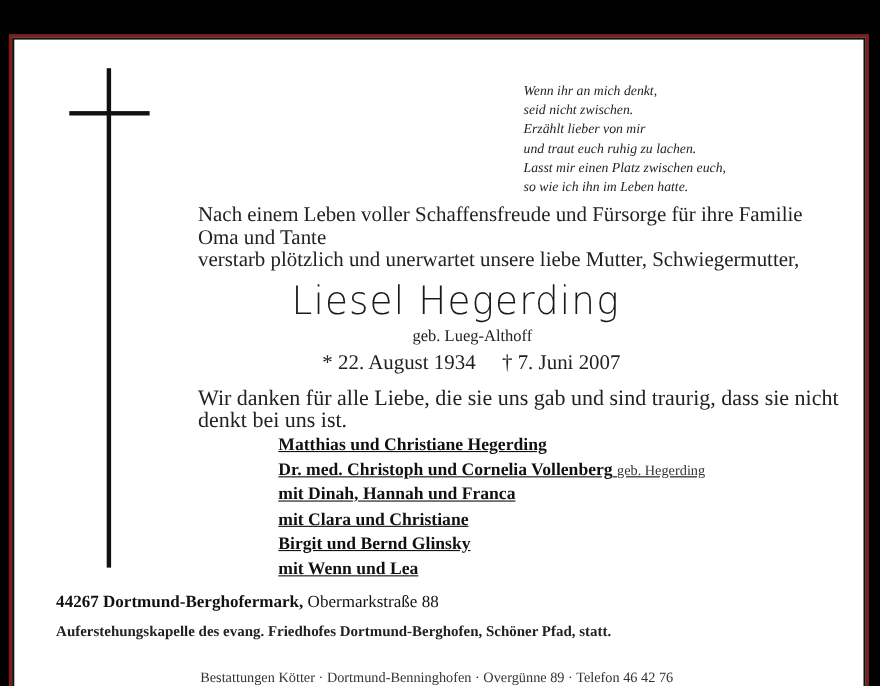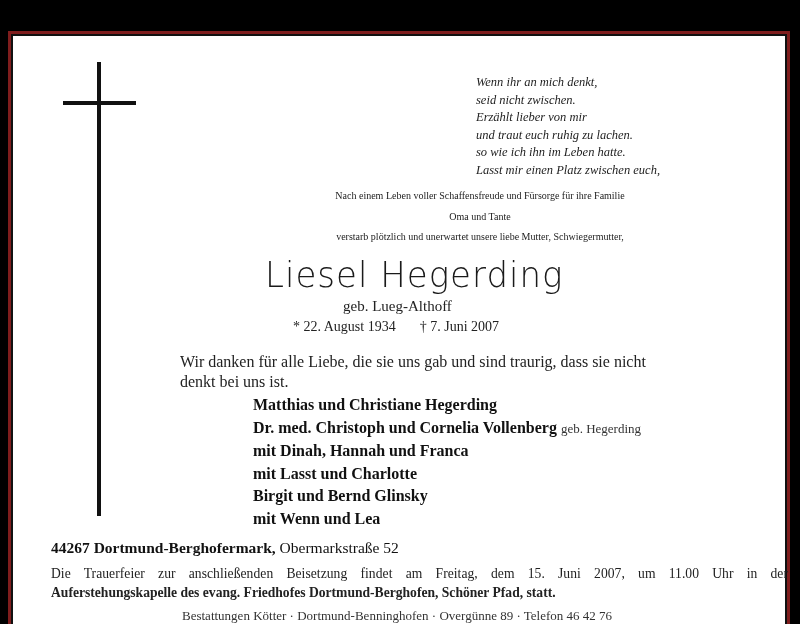--- a/index.html
+++ b/index.html
@@ -21,42 +21,42 @@
     }
     .cross-h {
       position: absolute; left: 50px; top: 65px; width: 73px; height: 4px; background: #111;
     }
     .poem {
       position: absolute; left: 463px; top: 38px; font-style: italic; font-size: 12.5px;
       line-height: 17.6px; color: #222; margin: 0;
     }
     .poem div { white-space: nowrap; }
     .intro {
-      position: absolute; left: 167px; top: 150px; width: 600px; font-size: 10px; line-height: 20.5px; color: #222; text-align: center;
+      position: absolute; left: 167px; top: 150px; width: 600px; font-size: 19px; line-height: 20.5px; color: #222;
     }
     .intro div { white-space: nowrap; }
     .name {
       position: absolute; left: 252px; top: 218px; font-family: "DejaVu Sans", sans-serif;
       font-size: 34px; font-weight: 200; letter-spacing: 1px; color: #1a1a1a; transform: scaleY(1.05);
     }
     .maiden {
-      position: absolute; left: 330px; top: 262px; font-size: 15px; color: #222;
+      position: absolute; left: 362px; top: 262px; font-size: 15px; color: #222;
     }
     .dates {
-      position: absolute; left: 280px; top: 283px; font-size: 14px; color: #222; white-space: nowrap;
+      position: absolute; left: 280px; top: 283px; font-size: 19px; color: #222; white-space: nowrap;
     }
     .dates span.gap { display: inline-block; width: 24px; }
     .thanks {
-      position: absolute; left: 167px; top: 316px; font-size: 16px; line-height: 20px; color: #222;
+      position: absolute; left: 167px; top: 316px; font-size: 20px; line-height: 20px; color: #222;
     }
     .thanks div { white-space: nowrap; }
     .family {
       position: absolute; left: 240px; top: 358px; font-size: 16px; font-weight: bold; line-height: 22.5px; color: #111;
     }
-    .family div { white-space: nowrap; }
+    .family div { white-space: nowrap; text-decoration: underline; }
     .family .suffix { font-weight: normal; font-size: 13px; color: #333; }
     .address {
       position: absolute; left: 38px; top: 503px; font-size: 15.5px; color: #111; white-space: nowrap;
     }
     .address b { font-weight: bold; }
     .funeral {
       position: absolute; left: 38px; top: 528px; width: 740px; font-size: 13.6px; line-height: 19px; color: #222;
     }
     .funeral .justified { text-align: justify; text-align-last: justify; white-space: nowrap; display: block; width: 737px; letter-spacing: 0.05px; }
     .funeral div { white-space: nowrap; font-weight: bold; }
@@ -70,22 +70,22 @@
 <div class="outer">
   <div class="inner-frame">
     <div class="cross-v"></div>
     <div class="cross-h"></div>
 
     <div class="poem">
       <div>Wenn ihr an mich denkt,</div>
       <div>seid nicht zwischen.</div>
       <div>Erzählt lieber von mir</div>
       <div>und traut euch ruhig zu lachen.</div>
+      <div>Lasst mir einen Platz zwischen euch,</div>
       <div>so wie ich ihn im Leben hatte.</div>
-      <div>Lasst mir einen Platz zwischen euch,</div>
     </div>
 
     <div class="intro">
       <div>Nach einem Leben voller Schaffensfreude und Fürsorge für ihre Familie</div>
       <div>Oma und Tante</div>
       <div>verstarb plötzlich und unerwartet unsere liebe Mutter, Schwiegermutter,</div>
     </div>
 
     <div class="name">Liesel Hegerding</div>
     <div class="maiden">geb. Lueg-Althoff</div>
@@ -95,29 +95,28 @@
 
     <div class="thanks">
       <div>Wir danken für alle Liebe, die sie uns gab und sind traurig, dass sie nicht</div>
       <div>denkt bei uns ist.</div>
     </div>
 
     <div class="family">
       <div><span>Matthias und Christiane Hegerding</span></div>
       <div><span>Dr. med. Christoph und Cornelia Vollenberg</span> <span class="suffix">geb. Hegerding</span></div>
       <div><span>mit Dinah, Hannah und Franca</span></div>
-      <div><span>mit Lasst und Charlotte</span></div>
+      <div><span>mit Clara und Christiane</span></div>
       <div><span>Birgit und Bernd Glinsky</span></div>
       <div><span>mit Wenn und Lea</span></div>
     </div>
 
     <div class="address">
-      <b>44267 Dortmund-Berghofermark,</b> <span>Obermarkstraße 52</span>
+      <b>44267 Dortmund-Berghofermark,</b> <span>Obermarkstraße 88</span>
     </div>
 
     <div class="funeral">
-      <span class="justified">Die Trauerfeier zur anschließenden Beisetzung findet am Freitag, dem 15. Juni 2007, um 11.00 Uhr in der</span>
       <div>Auferstehungskapelle des evang. Friedhofes Dortmund-Berghofen, Schöner Pfad, statt.</div>
     </div>
 
     <div class="footer">Bestattungen Kötter · Dortmund-Benninghofen · Overgünne 89 · Telefon 46 42 76</div>
   </div>
 </div>
 
 </body></html>

